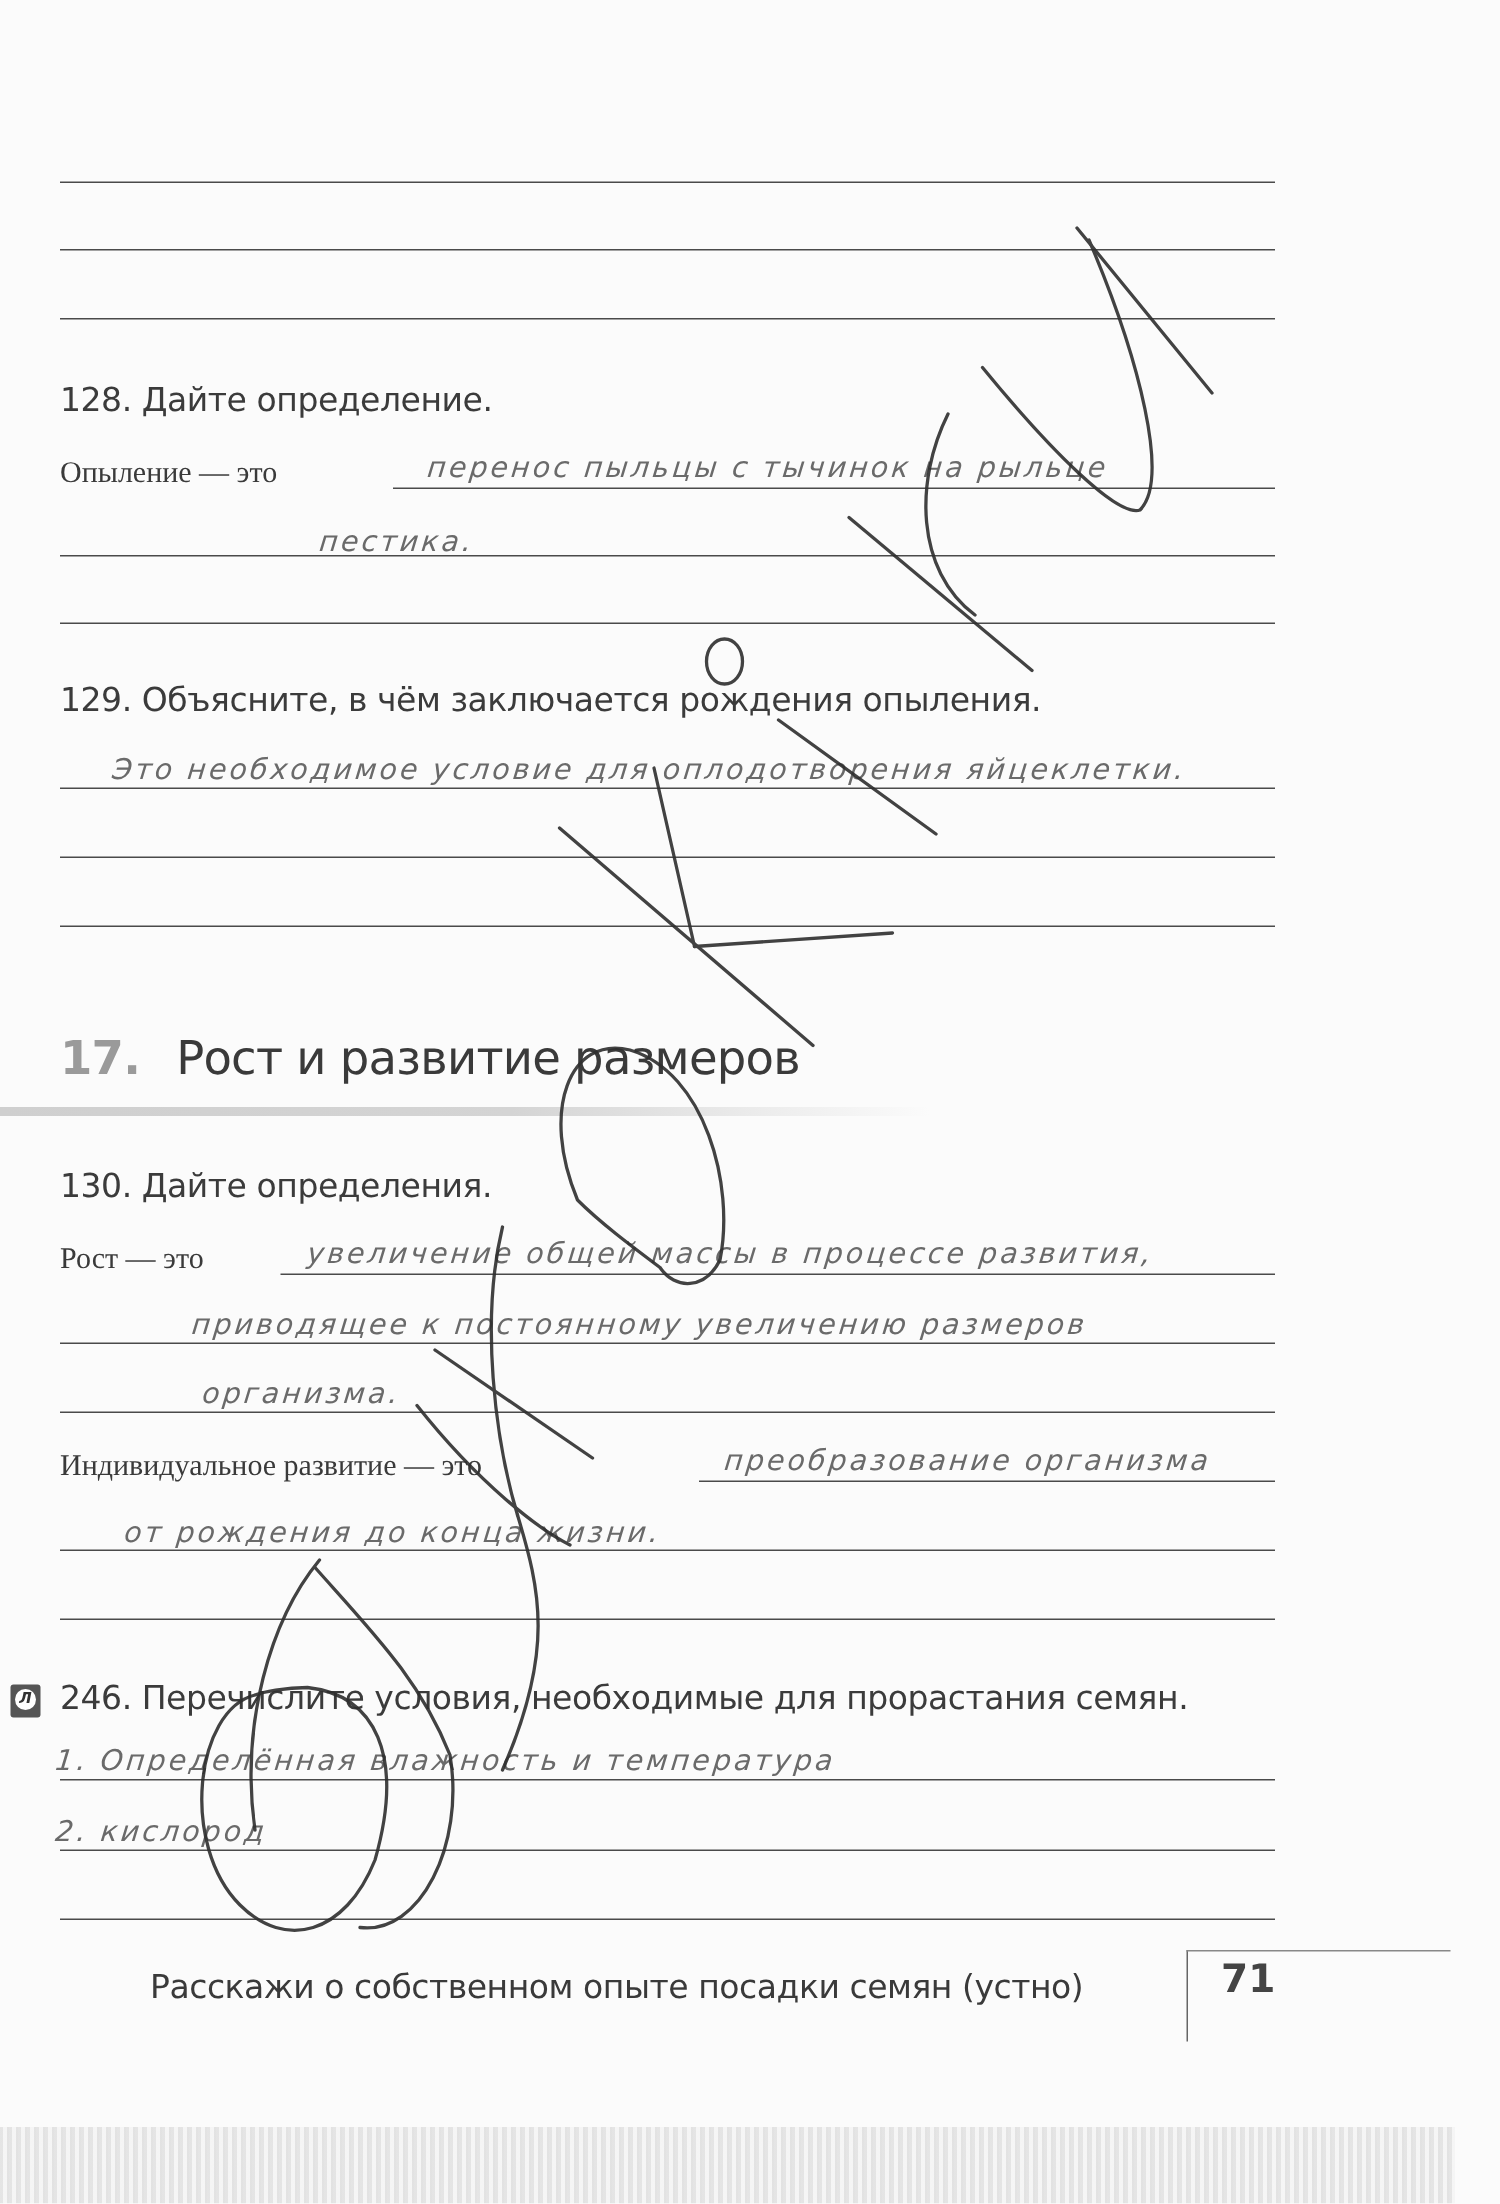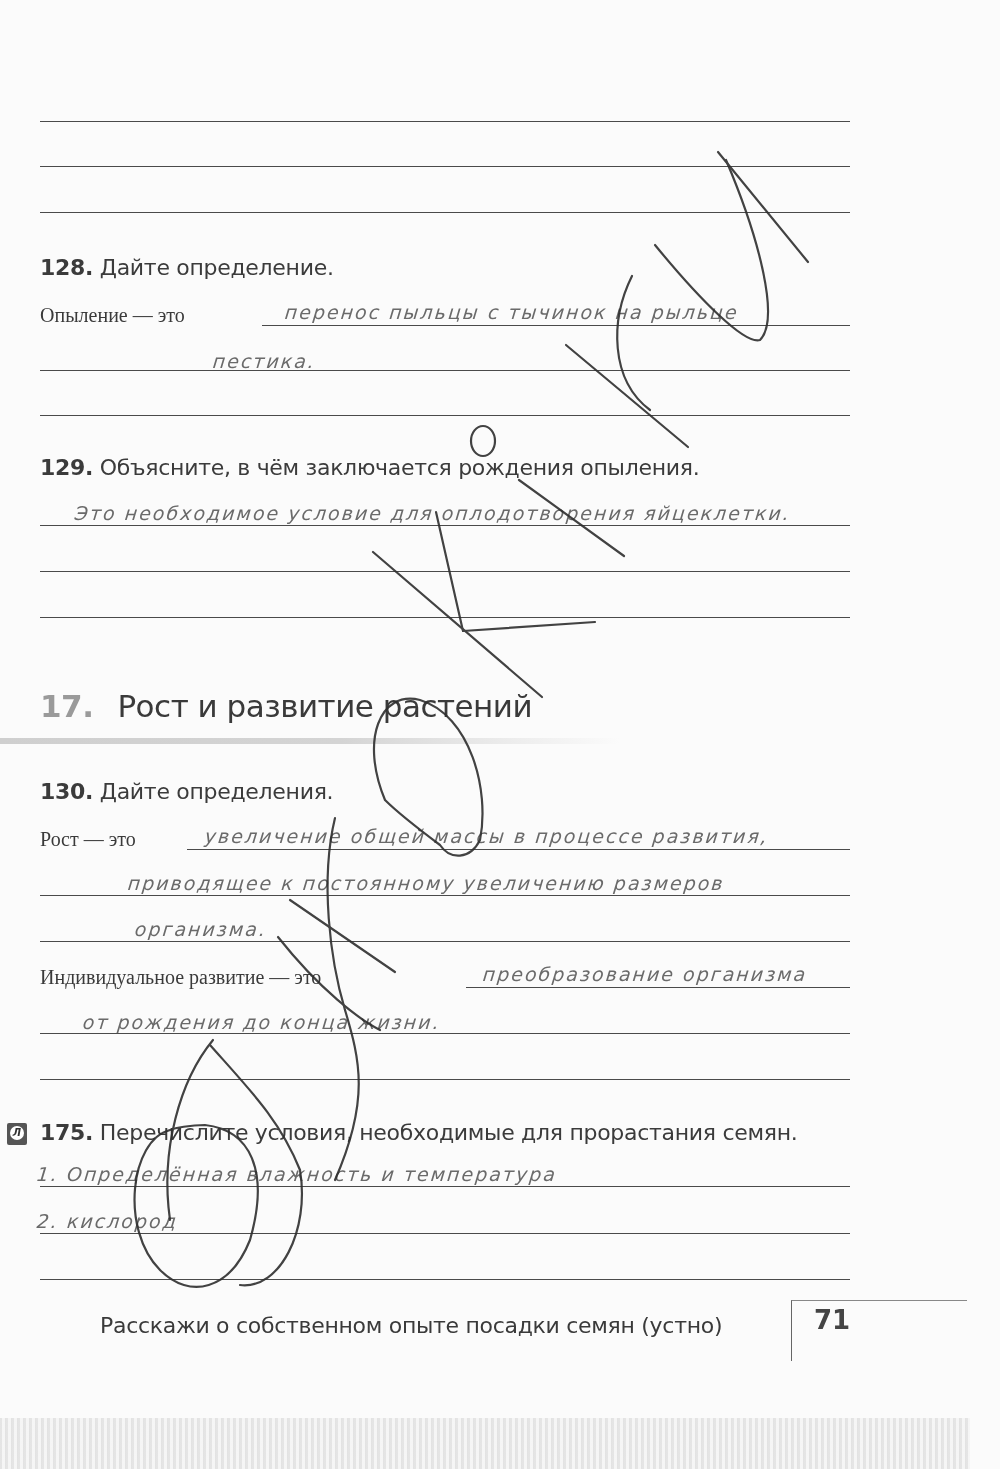--- a/index.html
+++ b/index.html
@@ -3,21 +3,21 @@
   <meta charset="utf-8">
   <style>
     html, body { margin: 0; padding: 0; }
     body {
       width: 1000px; height: 1469px; position: relative; overflow: hidden;
       background: #fbfbfb; color: #3a3a3a;
       font-family: "DejaVu Sans", sans-serif;
     }
     .rule { position: absolute; left: 40px; width: 810px; height: 0; border-top: 1.6px solid #4a4a4a; }
     .task { position: absolute; left: 40px; font-family: "DejaVu Sans", sans-serif; font-size: 22px; color: #3b3b3b; letter-spacing: -0.3px; white-space: nowrap; }
-    .task .num { font-weight: bold; }
+    .task .num { font-weight: normal; }
     .label { position: absolute; font-family: "Liberation Serif", serif; font-size: 20px; color: #3a3a3a; white-space: nowrap; }
     .hand { position: absolute; font-family: "DejaVu Sans", sans-serif; font-style: italic; font-size: 19px; color: #6a6a6a; white-space: nowrap; letter-spacing: 2px; font-weight: 300; transform: skewX(-6deg); }
     .section-title { position: absolute; left: 40px; top: 688px; font-size: 31px; color: #3a3a3a; white-space: nowrap; letter-spacing: -0.5px; }
     .section-title .snum { font-weight: bold; color: #9a9a9a; margin-right: 24px; }
     .section-bar { position: absolute; left: 0; top: 738px; width: 620px; height: 6px; background: linear-gradient(to right, #cfcfcf 0%, #d4d4d4 55%, rgba(210,210,210,0.3) 85%, rgba(210,210,210,0) 100%); }
     .lab-badge { position: absolute; left: 7px; top: 1123px; width: 20px; height: 22px; background: #555; border-radius: 2px; }
     .lab-badge .inner { position: absolute; left: 3px; top: 3px; width: 14px; height: 14px; border-radius: 50%; background: #fff; color: #333; font-size: 10px; font-weight: bold; text-align: center; line-height: 14px; font-style: italic; }
     .footer-note { position: absolute; left: 100px; top: 1313px; font-size: 22px; color: #3a3a3a; letter-spacing: -0.3px; white-space: nowrap; }
     .page-box { position: absolute; left: 791px; top: 1300px; width: 175px; height: 60px; border-left: 1.5px solid #666; border-top: 1.5px solid #888; font-weight: bold; }
     .page-num { position: absolute; left: 22px; top: 4px; font-size: 26px; color: #444; }
@@ -47,21 +47,21 @@
 <div class="task" style="top:455px">
   <span class="num">129.</span>
   <span>Объясните, в чём заключается рождения опыления.</span>
 </div>
 <div class="rule" style="top:525px"></div>
 <div class="hand" style="left:75px; top:502px">Это необходимое условие для оплодотворения яйцеклетки.</div>
 <div class="rule" style="top:571px"></div>
 <div class="rule" style="top:617px"></div>
 
 <div class="section-title">
-  <span class="snum">17.</span><span>Рост и развитие растений</span>
+  <span class="snum">17.</span><span>Рост и развитие размеров</span>
 </div>
 <div class="section-bar"></div>
 
 <div class="task" style="top:779px">
   <span class="num">130.</span>
   <span>Дайте определения.</span>
 </div>
 <div class="label" style="left:40px; top:828px">Рост — это</div>
 <div class="rule" style="top:849px; left:187px; width:663px"></div>
 <div class="hand" style="left:205px; top:825px">увеличение общей массы в процессе развития,</div>
@@ -74,21 +74,21 @@
 <div class="rule" style="top:987px; left:466px; width:384px"></div>
 <div class="hand" style="left:483px; top:963px">преобразование организма</div>
 <div class="rule" style="top:1033px"></div>
 <div class="hand" style="left:83px; top:1011px">от рождения до конца жизни.</div>
 <div class="rule" style="top:1079px"></div>
 
 <div class="lab-badge">
   <div class="inner">Л</div>
 </div>
 <div class="task" style="top:1120px">
-  <span class="num">175.</span>
+  <span class="num">246.</span>
   <span>Перечислите условия, необходимые для прорастания семян.</span>
 </div>
 <div class="rule" style="top:1186px"></div>
 <div class="hand" style="left:37px; top:1163px">1. Определённая влажность и температура</div>
 <div class="rule" style="top:1233px"></div>
 <div class="hand" style="left:37px; top:1210px">2. кислород</div>
 <div class="rule" style="top:1279px"></div>
 
 <div class="footer-note">Расскажи о собственном опыте посадки семян (устно)</div>
 

